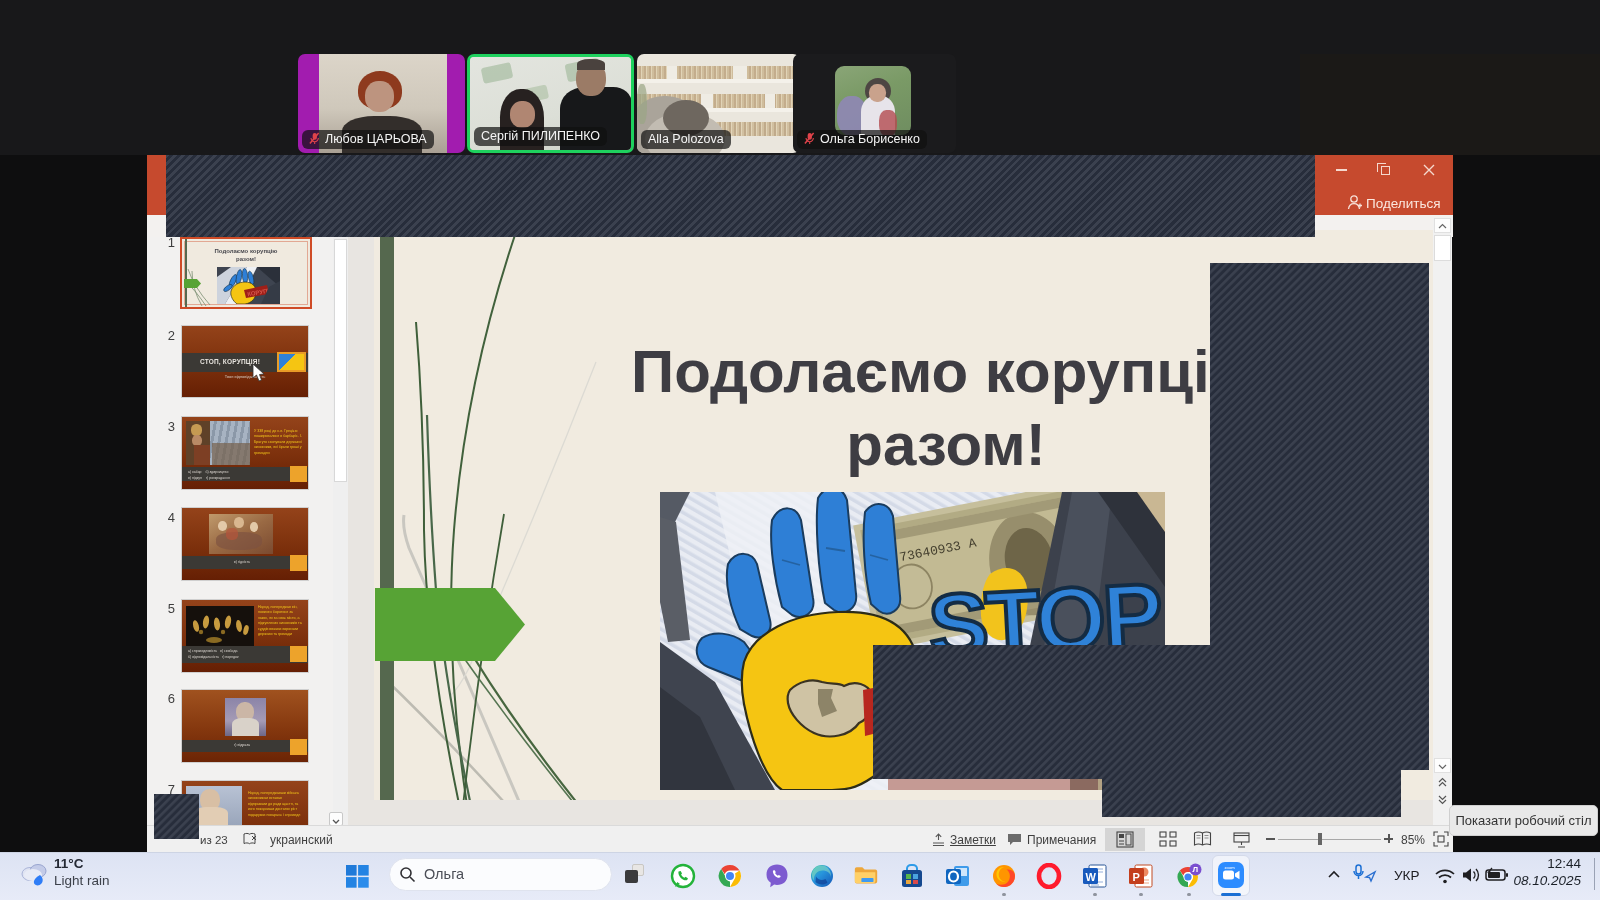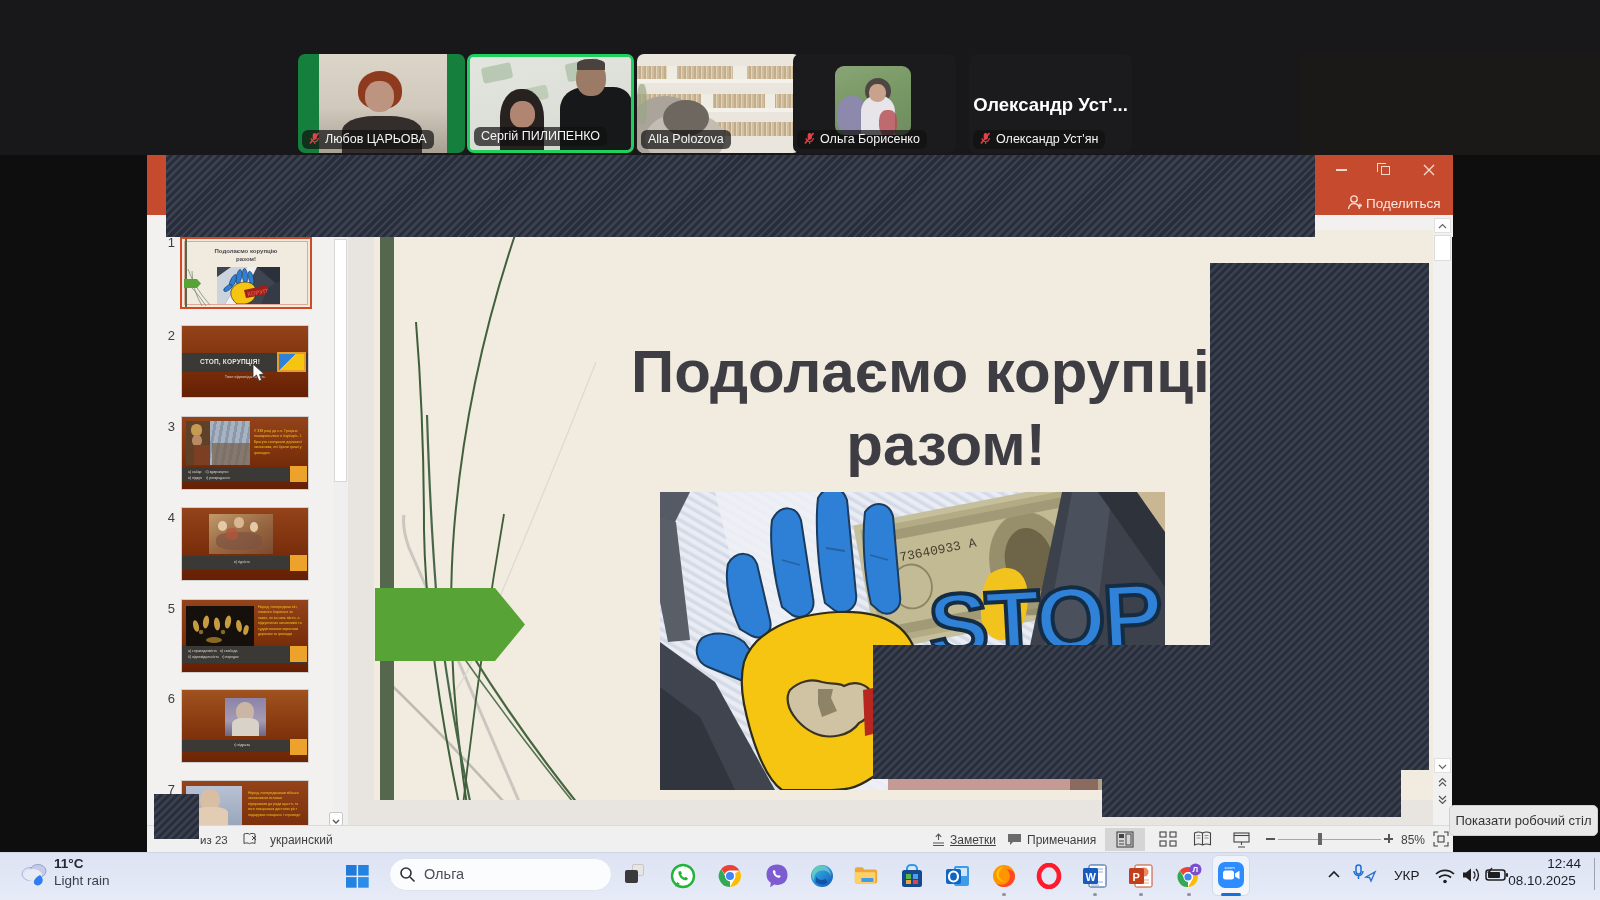--- a/index.html
+++ b/index.html
@@ -1,20 +1,20 @@
 <!DOCTYPE html>
 <html><head>
 <meta charset="utf-8">
 <style>
 * { margin:0; padding:0; box-sizing:border-box; }
 html,body { width:1600px; height:900px; overflow:hidden; background:#0e0e0f; font-family:"Liberation Sans",sans-serif; }
 .abs { position:absolute; }
 #stage { position:relative; width:1600px; height:900px; background:#0e0e0f; }
 #strip { position:absolute; left:0; top:0; width:1600px; height:155px; background:#18181a; }
-.tile { position:absolute; top:54px; height:99px; background:#15803d; border-radius:7px; overflow:hidden; }
+.tile { position:absolute; top:54px; height:99px; background:#a21caf; border-radius:7px; overflow:hidden; }
 .tile.dark { background:#1b1b1d; }
 .nlabel { position:absolute; left:4px; bottom:4px; height:19px; background:rgba(16,16,16,.70); border-radius:6px; color:#f5f5f5; font-size:12.5px; line-height:19px; padding:0 7px; white-space:nowrap; }
 .micw { display:inline-block; width:11px; height:13px; vertical-align:-2px; margin-right:5px; }
 .bigname { position:absolute; width:100%; top:40px; text-align:center; color:#fff; font-size:18.5px; font-weight:bold; white-space:nowrap; }
 #ppt { position:absolute; left:147px; top:155px; width:1220px; height:697px; background:#e8e6e3; }
 .hatchA { background:repeating-linear-gradient(135deg,#3b414f 0px,#3b414f 2.6px,#272d3b 2.6px,#272d3b 5.6px); }
 #taskbar { position:absolute; left:0; top:852px; width:1600px; height:48px; background:linear-gradient(180deg,#dde3f3,#e7ebf8); border-top:1px solid #cdd4e4; }
 .tdot { position:absolute; top:893px; width:4px; height:3px; border-radius:2px; background:#8f949e; }
 </style>
 </head>
@@ -75,28 +75,20 @@
       <div class="abs" style="left:34px;top:18px;width:17px;height:18px;background:#c9a28c;border-radius:46%;"></div>
       <div class="abs" style="left:44px;top:44px;width:18px;height:26px;background:#b44b50;border-radius:40%;opacity:.8;"></div>
     </div>
     <div class="nlabel"><svg class="micw" viewBox="0 0 12 14">
           <rect x="4" y="1" width="4.6" height="7.4" rx="2.3" fill="#e0434a"></rect>
           <path d="M2.2 6.5a4 4 0 0 0 8 0M6.2 10.5v2.6" stroke="#e0434a" stroke-width="1.2" fill="none"></path>
           <line x1="1" y1="12.5" x2="10.5" y2="1" stroke="#e0434a" stroke-width="1.6"></line>
         </svg>Ольга Борисенко</div>
   </div>
 
-  <div class="tile dark" style="left:969px; width:163px;">
-    <div class="bigname">Олександр Уст'...</div>
-    <div class="nlabel"><svg class="micw" viewBox="0 0 12 14">
-          <rect x="4" y="1" width="4.6" height="7.4" rx="2.3" fill="#e0434a"></rect>
-          <path d="M2.2 6.5a4 4 0 0 0 8 0M6.2 10.5v2.6" stroke="#e0434a" stroke-width="1.2" fill="none"></path>
-          <line x1="1" y1="12.5" x2="10.5" y2="1" stroke="#e0434a" stroke-width="1.6"></line>
-        </svg>Олександр Уст'ян</div>
-  </div>
 
 
   <div id="ppt">
     <div class="abs" style="left:0;top:0;width:1306px;height:60px;background:#c64a2e;"></div>
     <div class="abs" style="left:0;top:60px;width:1306px;height:22px;background:#f3f1ef;"></div>
 
     <div class="abs" style="left:1189px;top:14px;width:11px;height:2px;background:#f5d9ce;"></div>
     <div class="abs" style="left:1234px;top:11px;width:9px;height:9px;border:1.3px solid #f5d9ce;background:transparent;"></div>
     <div class="abs" style="left:1230px;top:8px;width:9px;height:9px;border:1.3px solid #f5d9ce;border-right:none;border-bottom:none;"></div>
     <svg class="abs" style="left:1276px;top:9px;" width="12" height="12" viewBox="0 0 12 12">
@@ -543,16 +535,16 @@
     <path d="M2 6.5h3l5-4v13l-5-4H2z" fill="#1f1f22"></path>
     <path d="M12.5 5.5a5 5 0 0 1 0 7M15 3a8.5 8.5 0 0 1 0 12" fill="none" stroke="#1f1f22" stroke-width="1.4"></path>
   </svg>
   <svg class="abs" style="left:1485px;top:867px;" width="23" height="16" viewBox="0 0 23 16">
     <rect x="1" y="3" width="19" height="10" rx="2.5" fill="none" stroke="#1f1f22" stroke-width="1.5"></rect>
     <rect x="21" y="6" width="2" height="4" rx="1" fill="#1f1f22"></rect>
     <rect x="3" y="5" width="12" height="6" rx="1" fill="#1f1f22"></rect>
     <path d="M7 1l-3.5 4h2" fill="none" stroke="#1f1f22" stroke-width="1.3"></path>
   </svg>
   <div class="abs" style="left:1529px;top:856px;width:52px;text-align:right;color:#1c2129;font-size:13.5px;">12:44</div>
-  <div class="abs" style="left:1503px;top:873px;width:78px;text-align:center;color:#1c2129;font-size:13.5px;">08.10.2025</div>
+  <div class="abs" style="left:1503px;top:873px;width:78px;text-align:right;color:#1c2129;font-size:13.5px;font-style:italic;">08.10.2025</div>
   <div class="abs" style="left:1594px;top:858px;width:1px;height:32px;background:#9aa2b5;"></div>
 
 </div>
 
 </body></html>

